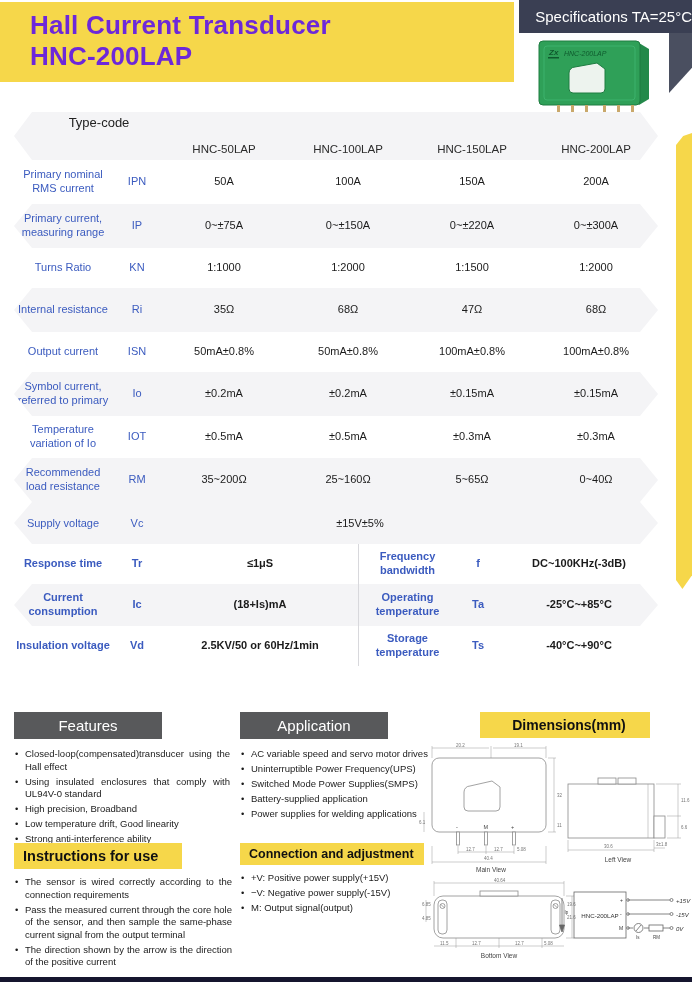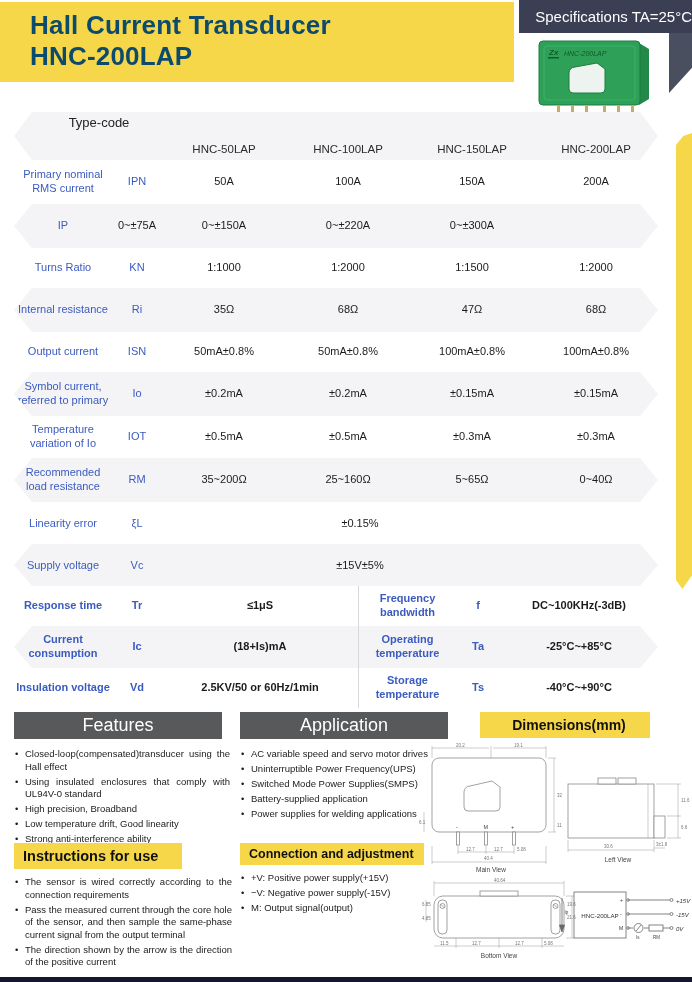--- a/index.html
+++ b/index.html
@@ -5,21 +5,21 @@
   :root{
     --yellow:#F6D74A; --navy:#3A3F53; --blue:#3B5BBF; --band:#F4F4F6;
     --secgray:#58595B; --green:#2FA058; --ink:#1B1B1B; --dim:#8a8a8a;
   }
   *{margin:0;padding:0;box-sizing:border-box;}
   body{background:#777;font-family:"Liberation Sans",sans-serif;}
   .page{position:relative;width:692px;height:982px;background:#fff;overflow:hidden;margin:0 auto;}
 
   
   .banner{position:absolute;left:0;top:2px;width:514px;height:80px;background:var(--yellow);}
-  .banner h1{padding:8px 0 0 30px;font-size:26px;line-height:1.2;color:#0c4a6e;letter-spacing:.2px;}
+  .banner h1{padding:8px 0 0 30px;font-size:26px;line-height:1.2;color:#6d28d9;letter-spacing:.2px;}
   .spec-bar{position:absolute;left:519px;top:0;width:173px;height:33px;background:var(--navy);
             color:#fff;font-size:15px;display:flex;align-items:center;justify-content:flex-end;}
   .photo-wedge{position:absolute;left:669px;top:33px;width:23px;height:60px;background:#4A4F60;
                clip-path:polygon(0 0,100% 0,100% 58%,0 100%);}
   .product{position:absolute;left:527px;top:35px;}
 
   
   .spec-table{position:absolute;left:14px;top:112px;width:644px;font-size:11px;color:var(--ink);}
   .t-row{display:grid;grid-template-columns:98px 50px repeat(4,1fr);align-items:stretch;text-align:center;}
   .t-row>div{display:flex;align-items:center;justify-content:center;line-height:1.25;}
@@ -37,21 +37,21 @@
   .t-dual{display:grid;grid-template-columns:98px 50px 196px 98px 44px 158px;text-align:center;font-weight:bold;}
   .t-dual>div{display:flex;align-items:center;justify-content:center;line-height:1.25;}
   .t-dual .divl{border-left:1px solid #d8d8dc;}
 
   
   .ystripe{position:absolute;right:0;top:133px;width:16px;height:456px;background:var(--yellow);
            clip-path:polygon(100% 0,100% 97%,40% 100%,0 98%,0 12px,45% 3px);}
 
   
   .sec{position:absolute;color:var(--ink);}
-  .sec-head-dark{width:208px;height:27px;background:var(--secgray);color:#fff;font-size:18px;
+  .sec-head-dark{width:148px;height:27px;background:var(--secgray);color:#fff;font-size:15px;
                  display:flex;align-items:center;justify-content:center;margin-bottom:9px;}
   .sec-head-yel{background:var(--yellow);color:#111;font-weight:bold;display:flex;align-items:center;
                 padding-left:9px;margin-bottom:7px;}
   ul.dots{list-style:none;font-size:9.5px;line-height:1.32;}
   ul.dots li{position:relative;padding-left:11px;margin-bottom:2.5px;}
   ul.dots li::before{content:"•";position:absolute;left:1px;top:0;font-size:9.5px;}
   .just{text-align:justify;}
 
   .features{left:14px;top:712px;width:216px;}
   .application{left:240px;top:712px;width:216px;}
@@ -124,20 +124,21 @@
     <div class="t-row" style="height:44px">
       <div class="param">Primary nominal RMS current</div>
       <div class="sym">IPN</div>
       <div>50A</div>
       <div>100A</div>
       <div>150A</div>
       <div>200A</div>
     </div>
 
     <div class="t-row shade" style="height:44px">
+      <div class="param">Primary current, measuring range</div>
       <div class="sym">IP</div>
       <div>0~±75A</div>
       <div>0~±150A</div>
       <div>0~±220A</div>
       <div>0~±300A</div>
     </div>
 
     <div class="t-row" style="height:40px">
       <div class="param">Turns Ratio</div>
       <div class="sym">KN</div>
@@ -185,25 +186,20 @@
 
     <div class="t-row shade" style="height:44px">
       <div class="param">Recommended load resistance</div>
       <div class="sym">RM</div>
       <div>35~200Ω</div>
       <div>25~160Ω</div>
       <div>5~65Ω</div>
       <div>0~40Ω</div>
     </div>
 
-    <div class="t-span" style="height:42px">
-      <div class="param">Linearity error</div>
-      <div class="sym">ξL</div>
-      <div class="sv">±0.15%</div>
-    </div>
 
     <div class="t-span shade" style="height:42px">
       <div class="param">Supply voltage</div>
       <div class="sym">Vc</div>
       <div class="sv">±15V±5%</div>
     </div>
 
     <div class="t-dual" style="height:40px">
       <div class="param">Response time</div>
       <div class="sym">Tr</div>

